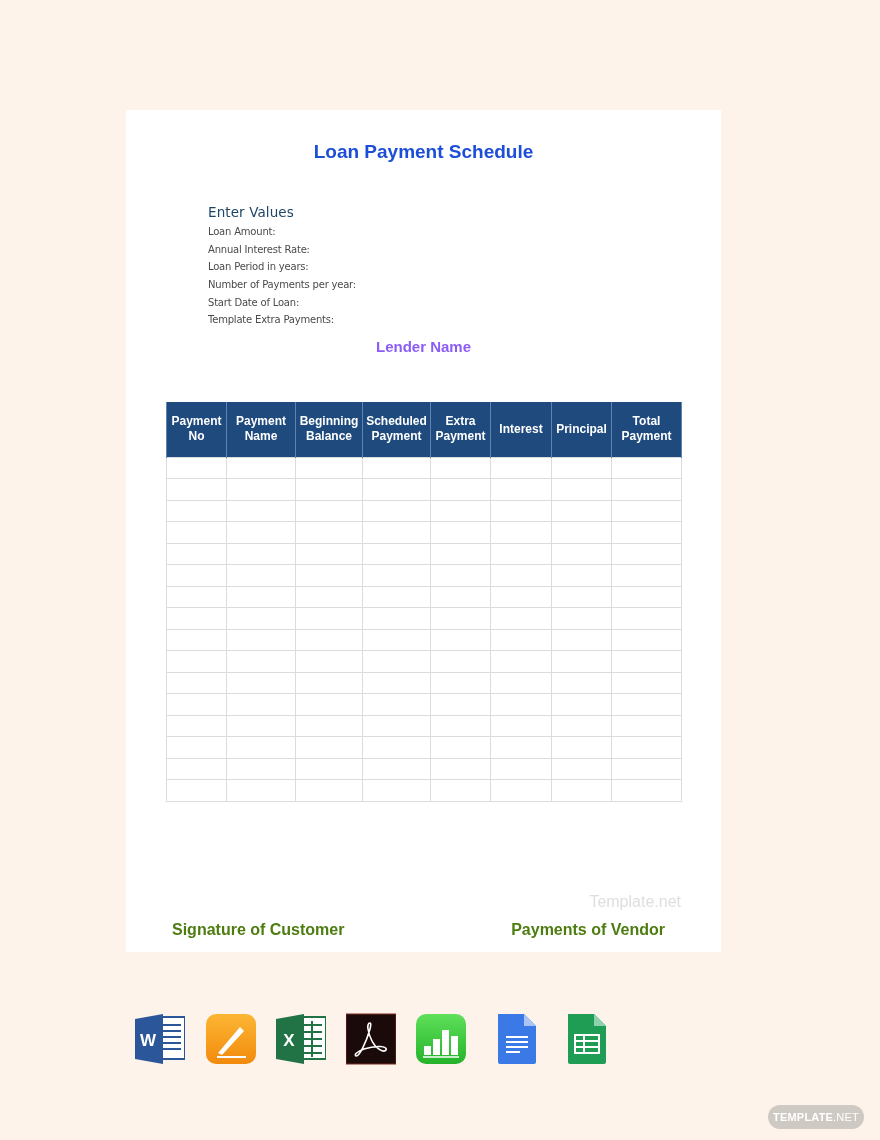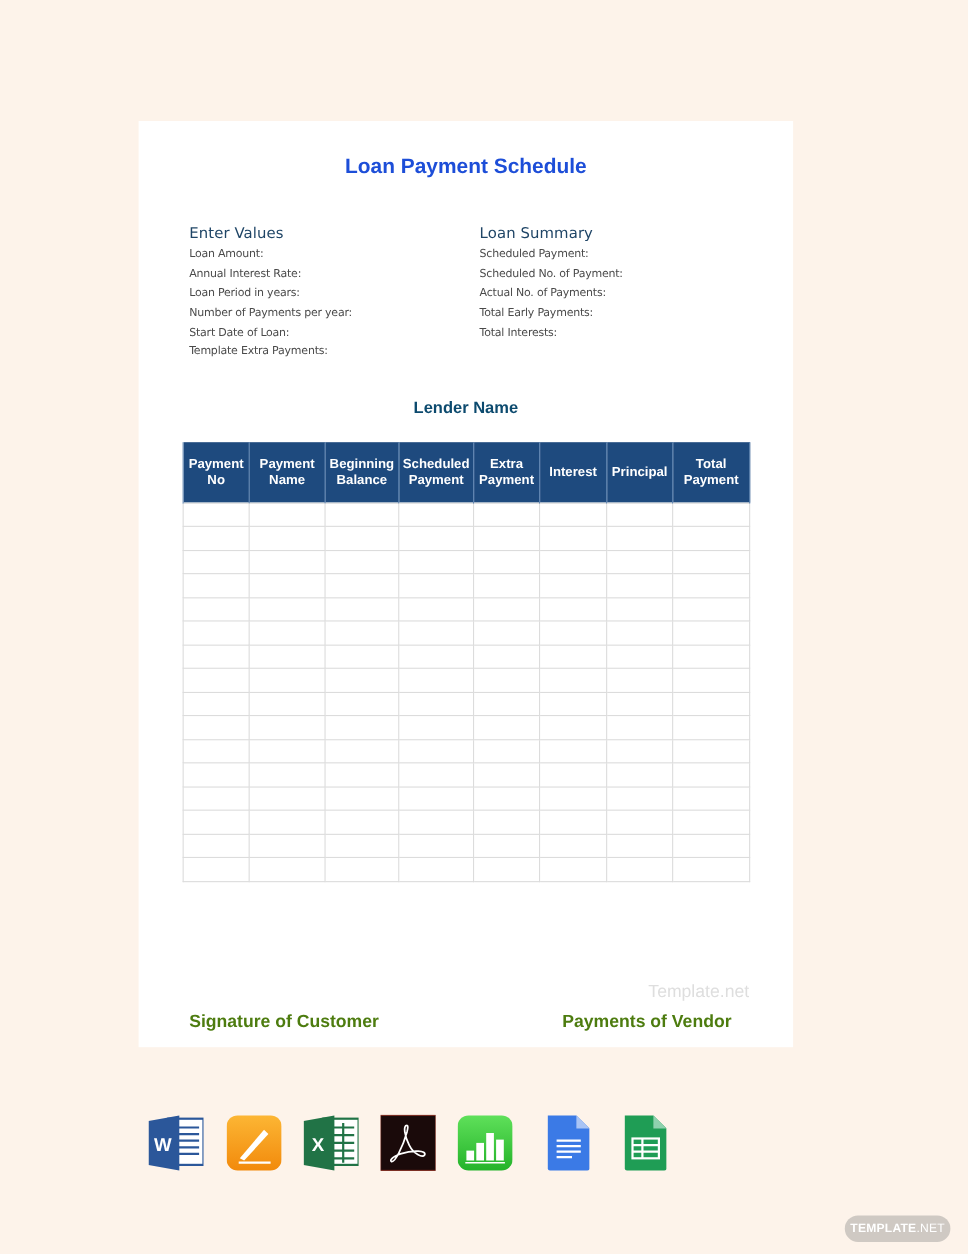--- a/index.html
+++ b/index.html
@@ -21,20 +21,21 @@
     left: 0; right: 0; top: 31px;
     text-align: center;
     font-family: "Liberation Sans", sans-serif;
     font-weight: bold;
     font-size: 19px;
     color: #1d4ed8;
   }
   .col {
     position: absolute;
     top: 94px;
+    margin-left: 36px;
   }
   .col.left { left: 46px; }
   .col.right { left: 310px; }
   .col h2 {
     font-family: "DejaVu Sans", sans-serif;
     font-weight: normal;
     font-size: 13.5px;
     color: #1f4566;
     margin-bottom: 3px;
     letter-spacing: 0.1px;
@@ -43,26 +44,26 @@
     font-size: 10px;
     font-weight: normal;
     color: #4a4a4a;
     height: 17.7px;
     line-height: 17.7px;
     font-family: "DejaVu Sans", sans-serif;
     letter-spacing: -0.2px;
   }
   .lender {
     position: absolute;
-    left: 0; right: 0; top: 252px;
+    left: 0; right: 0; top: 228px;
     text-align: center;
     font-family: "Liberation Sans", sans-serif;
     font-weight: bold;
     font-size: 15px;
-    color: #0c4a6e;
+    color: #8b5cf6;
   }
   table.sched {
     position: absolute;
     left: 40px; top: 292px;
     width: 515px;
     border-collapse: collapse;
     table-layout: fixed;
   }
   table.sched th {
     background: #1e4a7e;
@@ -132,28 +133,20 @@
   <div class="col left">
     <h2>Enter Values</h2>
     <div class="field">Loan Amount:</div>
     <div class="field">Annual Interest Rate:</div>
     <div class="field">Loan Period in years:</div>
     <div class="field">Number of Payments per year:</div>
     <div class="field">Start Date of Loan:</div>
     <div class="field">Template Extra Payments:</div>
   </div>
 
-  <div class="col right">
-    <h2>Loan Summary</h2>
-    <div class="field">Scheduled Payment:</div>
-    <div class="field">Scheduled No. of Payment:</div>
-    <div class="field">Actual No. of Payments:</div>
-    <div class="field">Total Early Payments:</div>
-    <div class="field">Total Interests:</div>
-  </div>
 
   <div class="lender">Lender Name</div>
 
   <table class="sched">
     <colgroup>
       <col style="width:60px">
         <col style="width:69px">
         <col style="width:67px">
         <col style="width:68px">
       <col style="width:60px">

